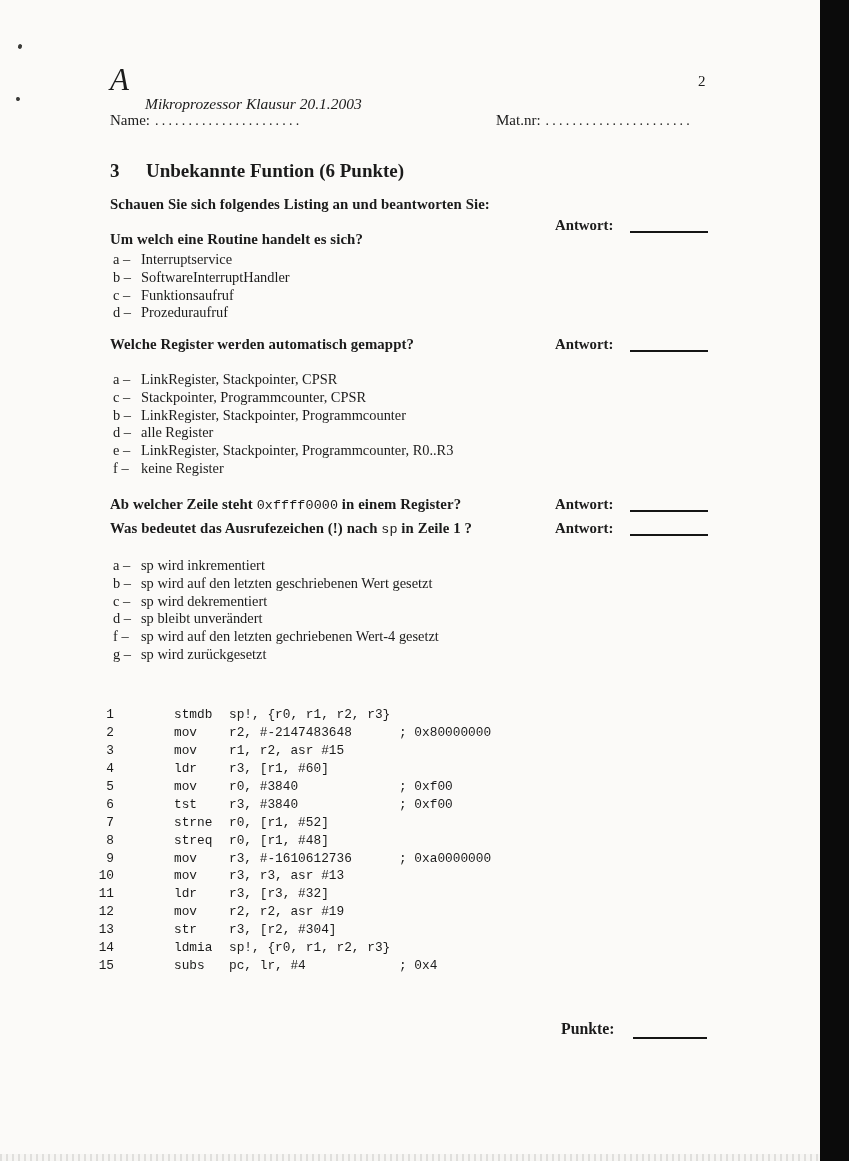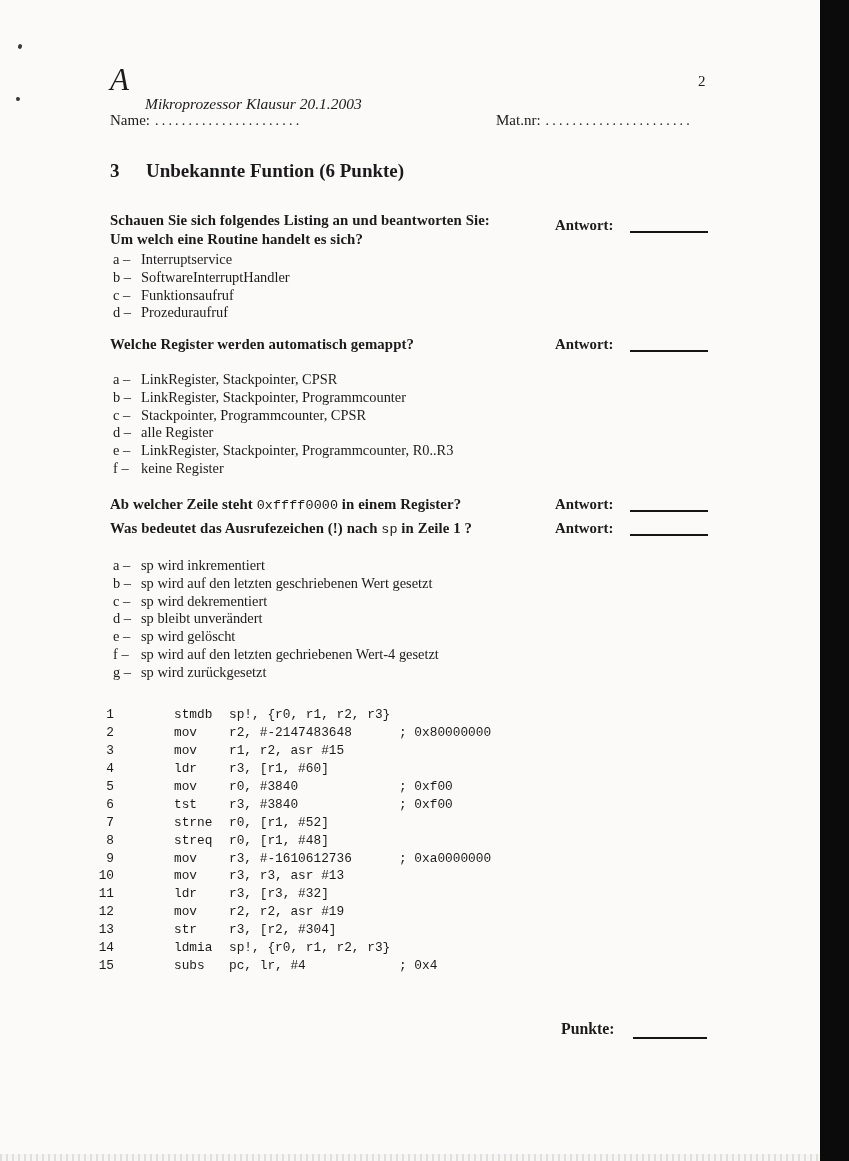--- a/index.html
+++ b/index.html
@@ -30,21 +30,21 @@
   
   .name-field{position:absolute;left:110px;top:112px;font-size:15px;}
   .matnr-field{position:absolute;left:496px;top:112px;font-size:15px;}
   .dots{letter-spacing:3.2px;margin-left:5px;color:#2a2a28;font-size:14px;}
 
   
   .sec-num{position:absolute;left:110px;top:160px;font-size:19px;font-weight:bold;}
   .sec-title{position:absolute;left:146px;top:160px;font-size:19px;font-weight:bold;}
 
   .bold-q{position:absolute;left:110px;font-size:14.8px;font-weight:bold;letter-spacing:.1px;}
-  .q1l1{top:212px;}
+  .q1l1{top:196px;}
   .q1l2{top:218px;margin-top:13px;}
   .q2{top:336px;}
   .q3{top:496px;}
   .q4{top:520px;}
   .q-mono{font-family:"Liberation Mono","DejaVu Sans Mono",monospace;font-weight:normal;font-size:13.4px;}
 
   
   .answer{position:absolute;left:555px;font-size:14.8px;font-weight:bold;}
   .a1{top:217px;} .a2{top:336px;} .a3{top:496px;} .a4{top:520px;}
   .blank{position:absolute;left:630px;width:78px;height:0;border-bottom:2px solid #151515;}
@@ -99,41 +99,40 @@
     <div class="opt"><span class="opt-letter">c –</span><span>Funktionsaufruf</span></div>
     <div class="opt"><span class="opt-letter">d –</span><span>Prozeduraufruf</span></div>
   </div>
 
   <div class="bold-q q2">Welche Register werden automatisch gemappt?</div>
   <span class="answer a2">Antwort:</span>
   <span class="blank b2"></span>
 
   <div class="opt-list list2">
     <div class="opt"><span class="opt-letter">a –</span><span>LinkRegister, Stackpointer, CPSR</span></div>
+    <div class="opt"><span class="opt-letter">c –</span><span>Stackpointer, Programmcounter, CPSR</span></div>
     <div class="opt"><span class="opt-letter">b –</span><span>LinkRegister, Stackpointer, Programmcounter</span></div>
-    <div class="opt"><span class="opt-letter">c –</span><span>Stackpointer, Programmcounter, CPSR</span></div>
     <div class="opt"><span class="opt-letter">d –</span><span>alle Register</span></div>
     <div class="opt"><span class="opt-letter">e –</span><span>LinkRegister, Stackpointer, Programmcounter, R0..R3</span></div>
     <div class="opt"><span class="opt-letter">f –</span><span>keine Register</span></div>
   </div>
 
   <div class="bold-q q3"><span>Ab welcher Zeile steht </span><span class="q-mono">0xffff0000</span><span> in einem Register?</span></div>
   <span class="answer a3">Antwort:</span>
   <span class="blank b3"></span>
 
   <div class="bold-q q4"><span>Was bedeutet das Ausrufezeichen (!) nach </span><span class="q-mono">sp</span><span> in Zeile 1 ?</span></div>
   <span class="answer a4">Antwort:</span>
   <span class="blank b4"></span>
 
   <div class="opt-list list3">
     <div class="opt"><span class="opt-letter">a –</span><span>sp wird inkrementiert</span></div>
     <div class="opt"><span class="opt-letter">b –</span><span>sp wird auf den letzten geschriebenen Wert gesetzt</span></div>
     <div class="opt"><span class="opt-letter">c –</span><span>sp wird dekrementiert</span></div>
     <div class="opt"><span class="opt-letter">d –</span><span>sp bleibt unverändert</span></div>
-    <div class="opt"><span class="opt-letter">e –</span><span>sp wird gelöscht</span></div>
     <div class="opt"><span class="opt-letter">f –</span><span>sp wird auf den letzten gechriebenen Wert-4 gesetzt</span></div>
     <div class="opt"><span class="opt-letter">g –</span><span>sp wird zurückgesetzt</span></div>
   </div>
 
   <div class="code">
     <div class="code-row">
         <span class="c-num">1</span>
         <span class="c-instr">stmdb</span>
         <span class="c-args">sp!, {r0, r1, r2, r3}</span>
         <span class="c-comment"></span>

